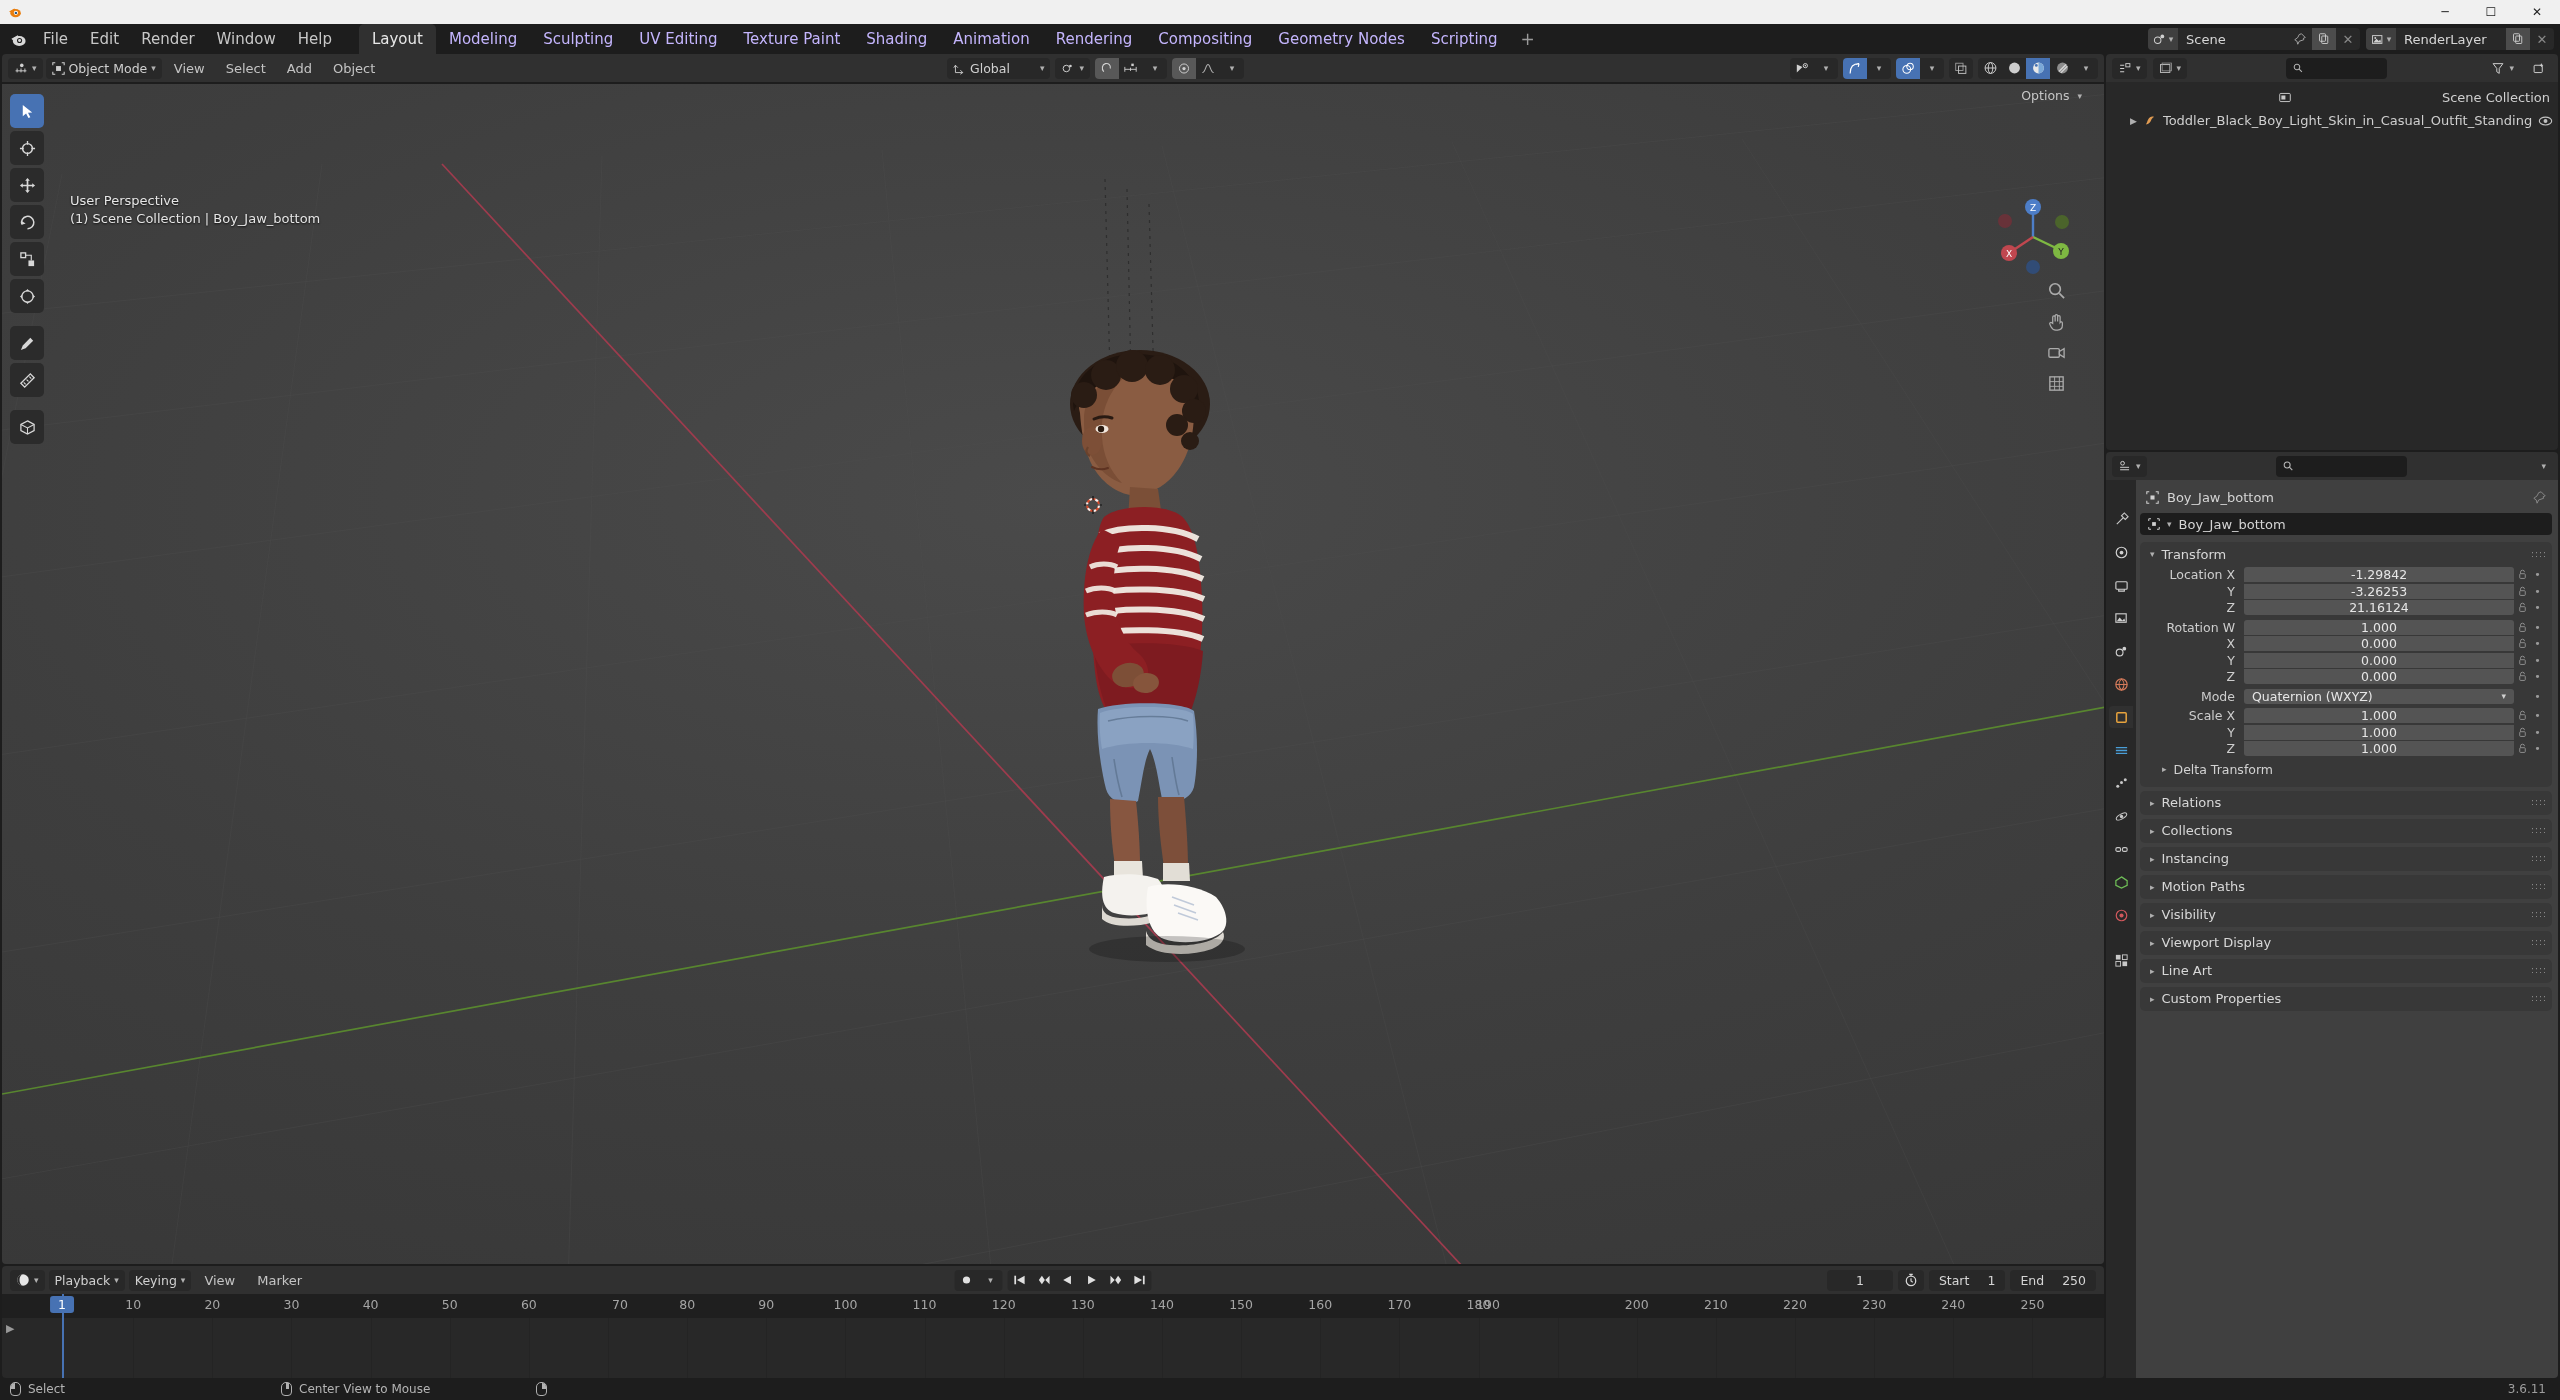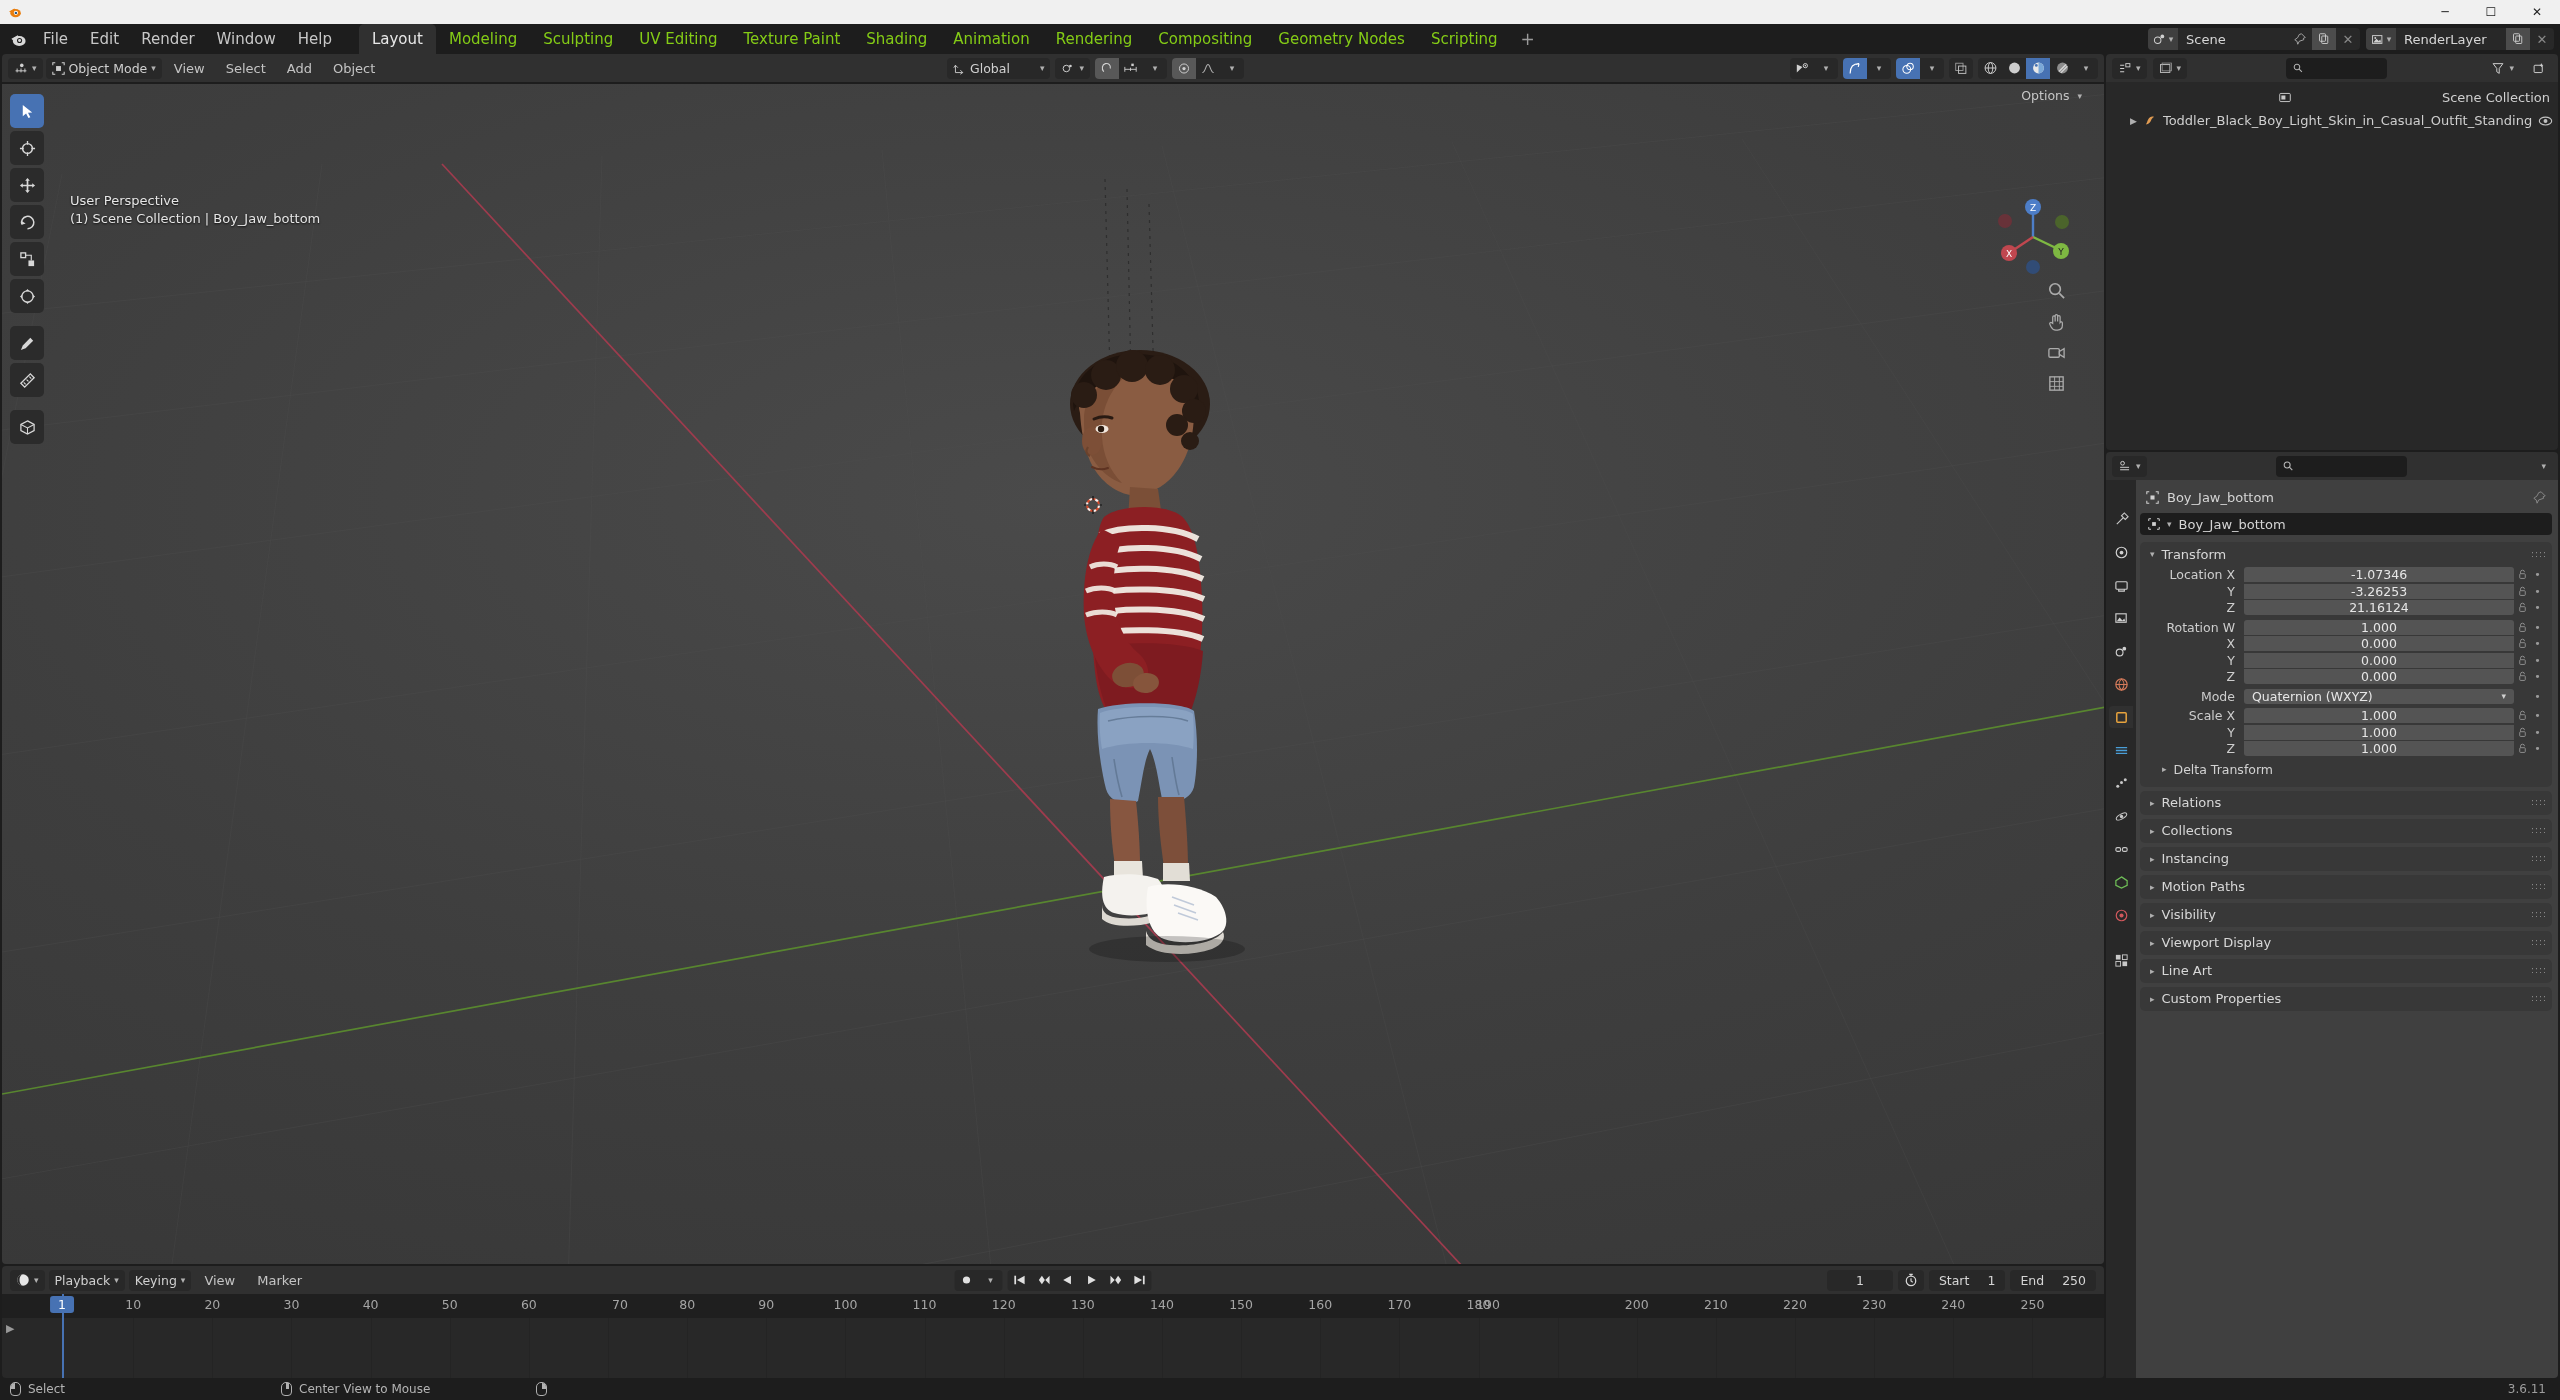--- a/index.html
+++ b/index.html
@@ -34,21 +34,21 @@
     position: relative;
   }
   .tb-logo { width: 28px; display:flex; align-items:center; justify-content:center; }
   .menu-item {
     font-size: 15px; color: #c8c8c8;
     padding: 3px 11px; border-radius: 3px;
     white-space: nowrap; cursor: default;
   }
   .ws-tabs { display: flex; align-items: center; margin-left: 16px; height: 100%; }
   .ws-tab {
-    font-size: 15px; color: #84cc16; padding: 5px 13px;
+    font-size: 15px; color: #c4b5fd; padding: 5px 13px;
     white-space: nowrap; border-radius: 5px 5px 0 0; align-self: flex-end; margin-bottom: 0;
     line-height: 20px;
   }
   .ws-tab.active { background: #303030; color: #e8e8e8; }
   .ws-plus { color: #9a9a9a; font-size: 17px; padding: 2px 10px; }
   .topbar-right { position: absolute; right: 6px; top: 0; height: 30px; display: flex; align-items: center; gap: 6px; }
   .field-group {
     display: flex; align-items: center; background: #282828;
     border-radius: 4px; height: 22px; overflow: hidden;
   }
@@ -1005,21 +1005,21 @@
 
           <div class="panel">
             <div class="panel-head">
               <span class="chev">▾</span>
               <span>Transform</span>
               <span class="grip">::::</span>
             </div>
             <div class="panel-body">
               <div class="prow">
                 <span class="plabel">Location X</span>
-                <span class="pval join-top">-1.07346</span>
+                <span class="pval join-top">-1.29842</span>
                 <span class="lockcol">
                     <svg width="11" height="11" viewBox="0 0 14 14">
                       <path d="M4.5 6 V4 a2.5 2.5 0 0 1 5 0" fill="none" stroke="#b4b4b4" stroke-width="1.2"></path>
                       <rect x="3.5" y="6" width="7" height="6" rx="1" fill="none" stroke="#b4b4b4" stroke-width="1.2"></rect>
                     </svg>
                   </span>
                 <span class="dotcol">•</span>
               </div>
               <div class="prow">
                 <span class="plabel">Y</span>

